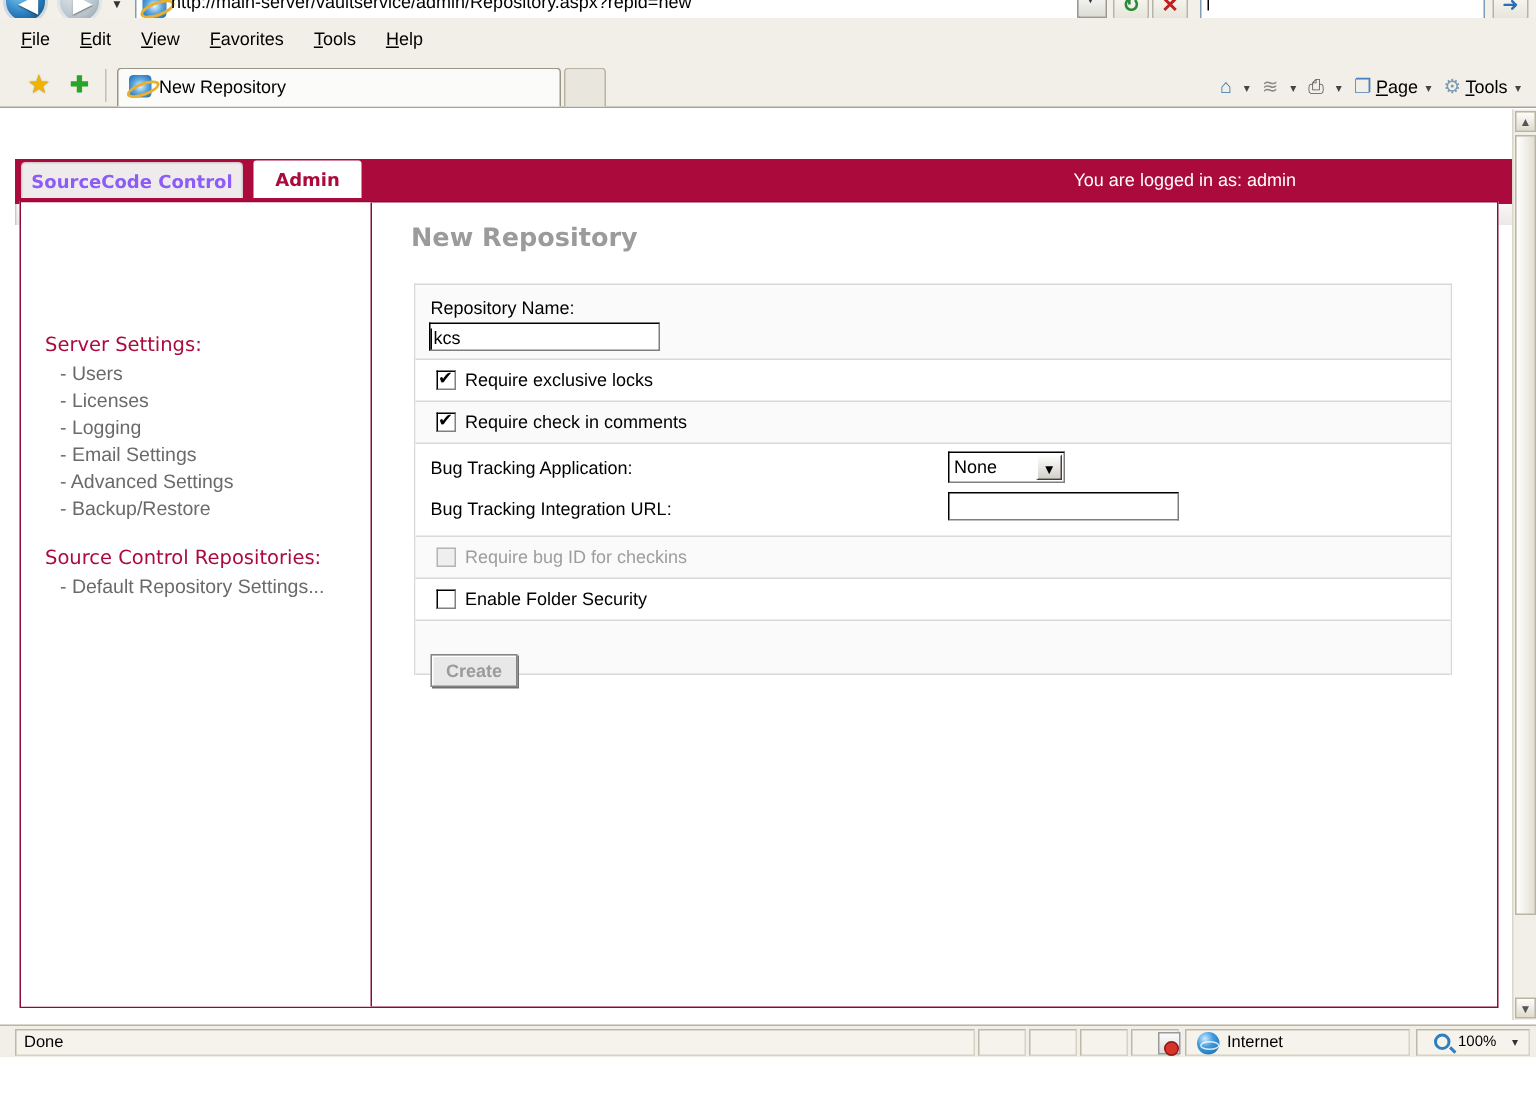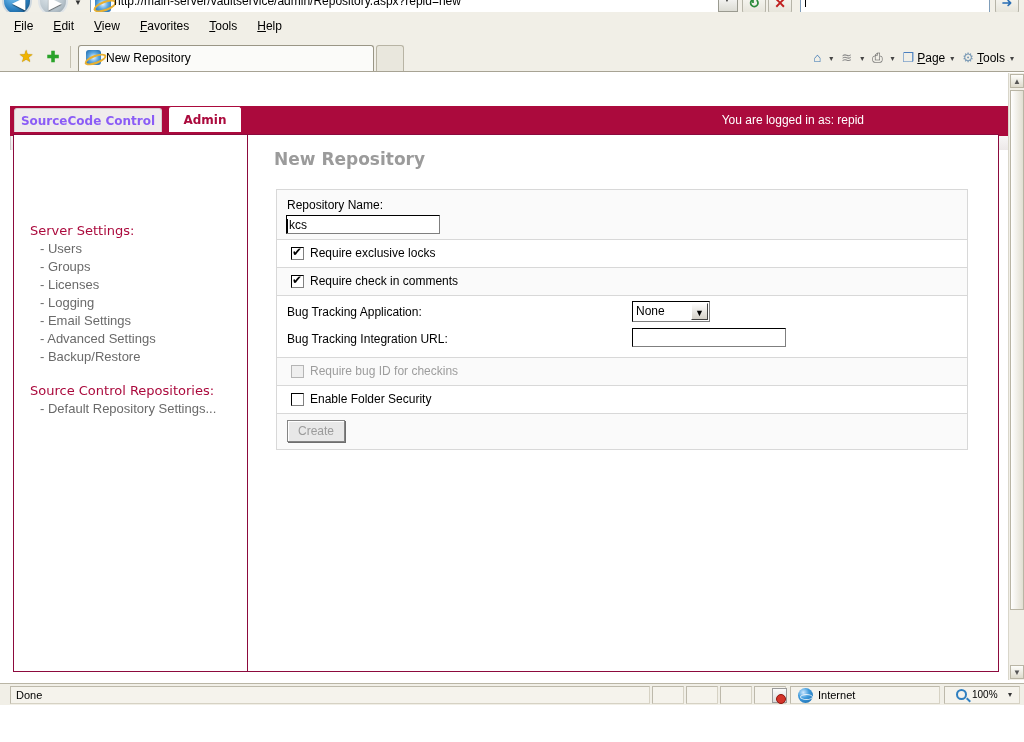--- a/index.html
+++ b/index.html
@@ -361,34 +361,33 @@
     <div class="vault-header">
       <div class="logo">
         <div class="logo-chev"></div>
         <div class="logo-chev-in"></div>
         <div class="logo-dot"></div>
         <div class="logo-text">VAULT</div>
       </div>
     </div>
 
     <div class="redbar">
-      <div class="loggedin">You are logged in as: repid</div>
+      <div class="loggedin">You are logged in as: admin</div>
     </div>
     <div class="tabs">
       <div class="vtab vtab-inactive">SourceCode Control</div>
       <div class="vtab vtab-active">Admin</div>
     </div>
 
     <div class="content-panel">
 
       <div class="sidebar">
         <div class="nav-list" id="nav-root">
             <div class="row nav-group-title">Server Settings:</div>
             <div class="row nav-link">- Users</div>
-            <div class="row nav-link">- Groups</div>
             <div class="row nav-link">- Licenses</div>
             <div class="row nav-link">- Logging</div>
             <div class="row nav-link">- Email Settings</div>
             <div class="row nav-link">- Advanced Settings</div>
             <div class="row nav-link">- Backup/Restore</div>
             <div class="row" style="height: 16px;"></div>
             <div class="row nav-group-title">Source Control Repositories:</div>
             <div class="row nav-link">- Default Repository Settings...</div>
           </div>
       </div>
@@ -431,21 +430,21 @@
             <div class="cbx disabled" style="left:14px;top:7px;"></div>
             <div class="lbl dim" style="position:absolute;left:33px;top:6px;">Require bug ID for checkins</div>
           </div>
 
           <div class="frow chk white">
             <div class="cbx" style="left:14px;top:7px;"></div>
             <div class="lbl" style="position:absolute;left:33px;top:6px;">Enable Folder Security</div>
           </div>
 
           <div class="frow btn">
-            <div class="btn-create" style="left:10px;top:6px;">Create</div>
+            <div class="btn-create" style="left:10px;top:22px;font-weight:bold;">Create</div>
           </div>
 
         </div>
       </div>
     </div>
   </div>
 
   <div class="page-scroll">
     <div class="ps-arrow" style="top:1px;">▲</div>
     <div class="ps-thumb" style="top:17px;"></div>

